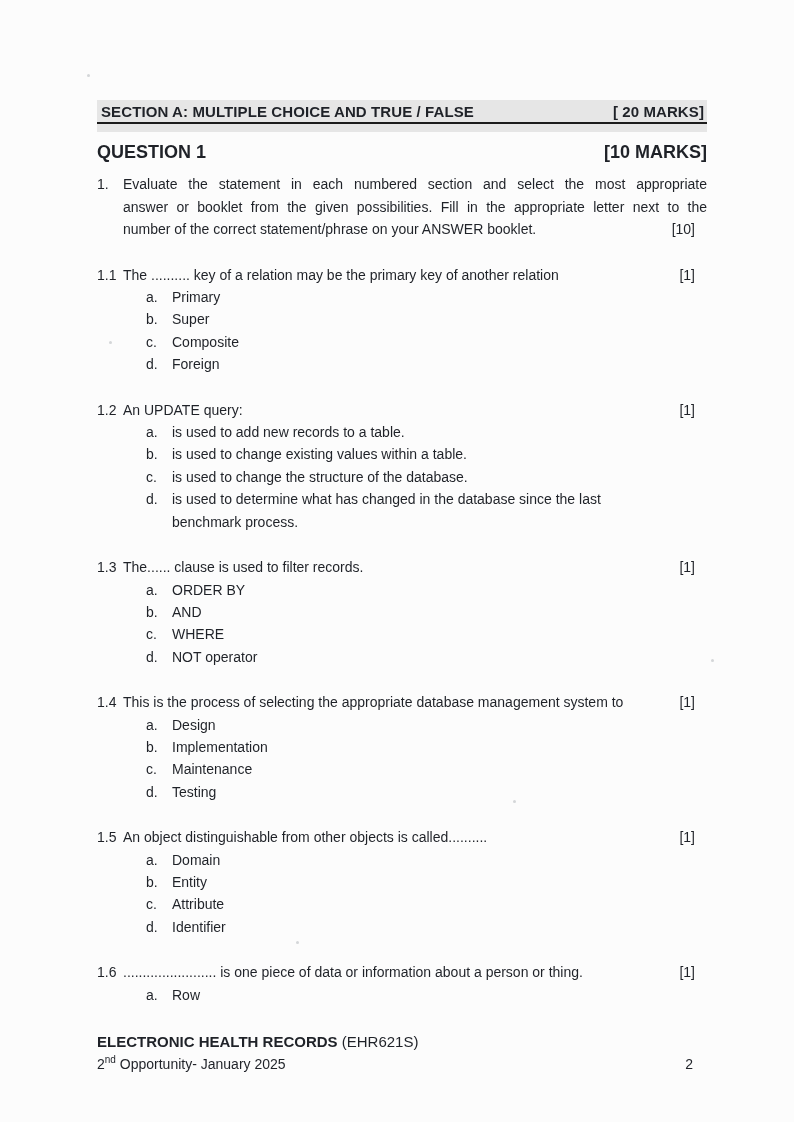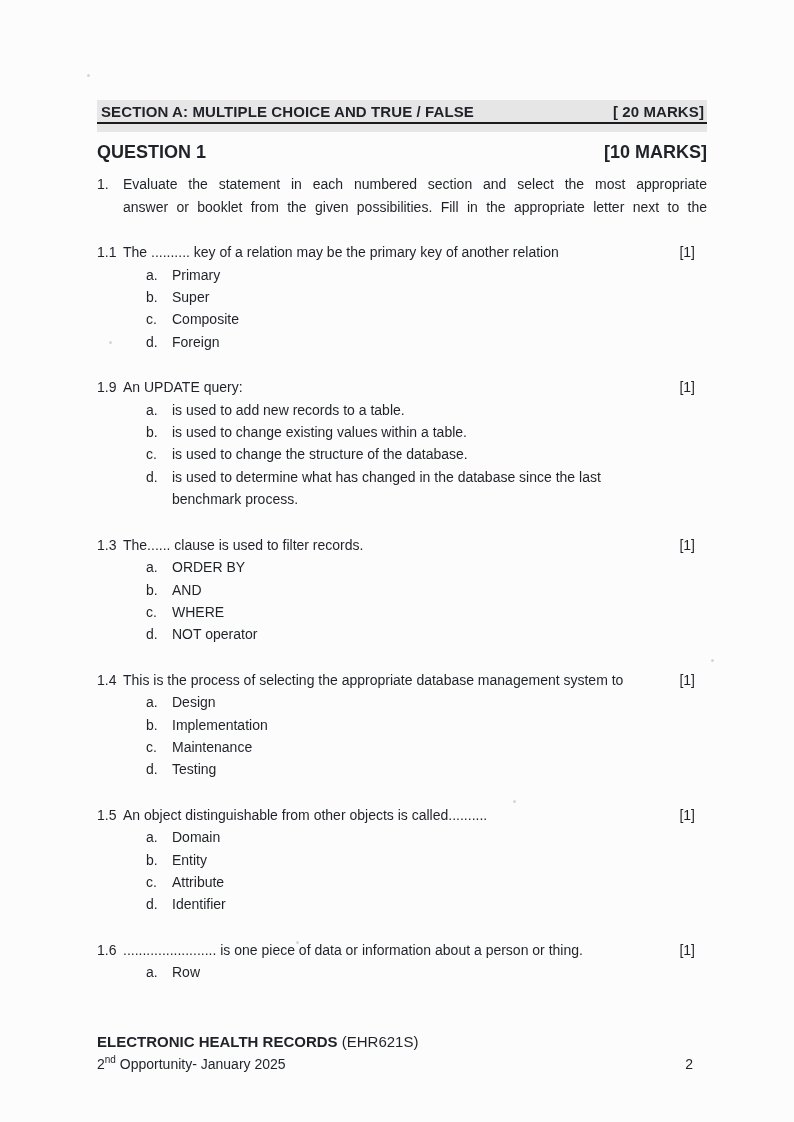--- a/index.html
+++ b/index.html
@@ -81,20 +81,24 @@
 
     <div class="q-header">
       <span>QUESTION 1</span>
       <span>[10 MARKS]</span>
     </div>
 
     <div class="instruction">
       <span class="inst-num">1.</span>
       <div class="line just">Evaluate the statement in each numbered section and select the most appropriate</div>
       <div class="line just">answer or booklet from the given possibilities. Fill in the appropriate letter next to the</div>
+      <div class="inst-last">
+        <span class="line">number of the correct statement/phrase on your ANSWER booklet.</span>
+        <span class="inst-marks">[10]</span>
+      </div>
     </div>
 
     <div id="questions">
         <div class="question">
           <div class="q-stem">
             <span class="q-num">1.1</span>
             <div class="q-lines">
               <div class="line">The .......... key of a relation may be the primary key of another relation</div>
             </div>
             <span class="q-marks">[1]</span>
@@ -121,21 +125,21 @@
             <div class="option">
               <span class="opt-letter">d.</span>
               <div class="opt-text">
                 <div class="line">Foreign</div>
               </div>
             </div>
           </div>
         </div>
         <div class="question">
           <div class="q-stem">
-            <span class="q-num">1.9</span>
+            <span class="q-num">1.2</span>
             <div class="q-lines">
               <div class="line">An UPDATE query:</div>
             </div>
             <span class="q-marks">[1]</span>
           </div>
           <div class="options">
             <div class="option">
               <span class="opt-letter">a.</span>
               <div class="opt-text">
                 <div class="line">is used to add new records to a table.</div>

